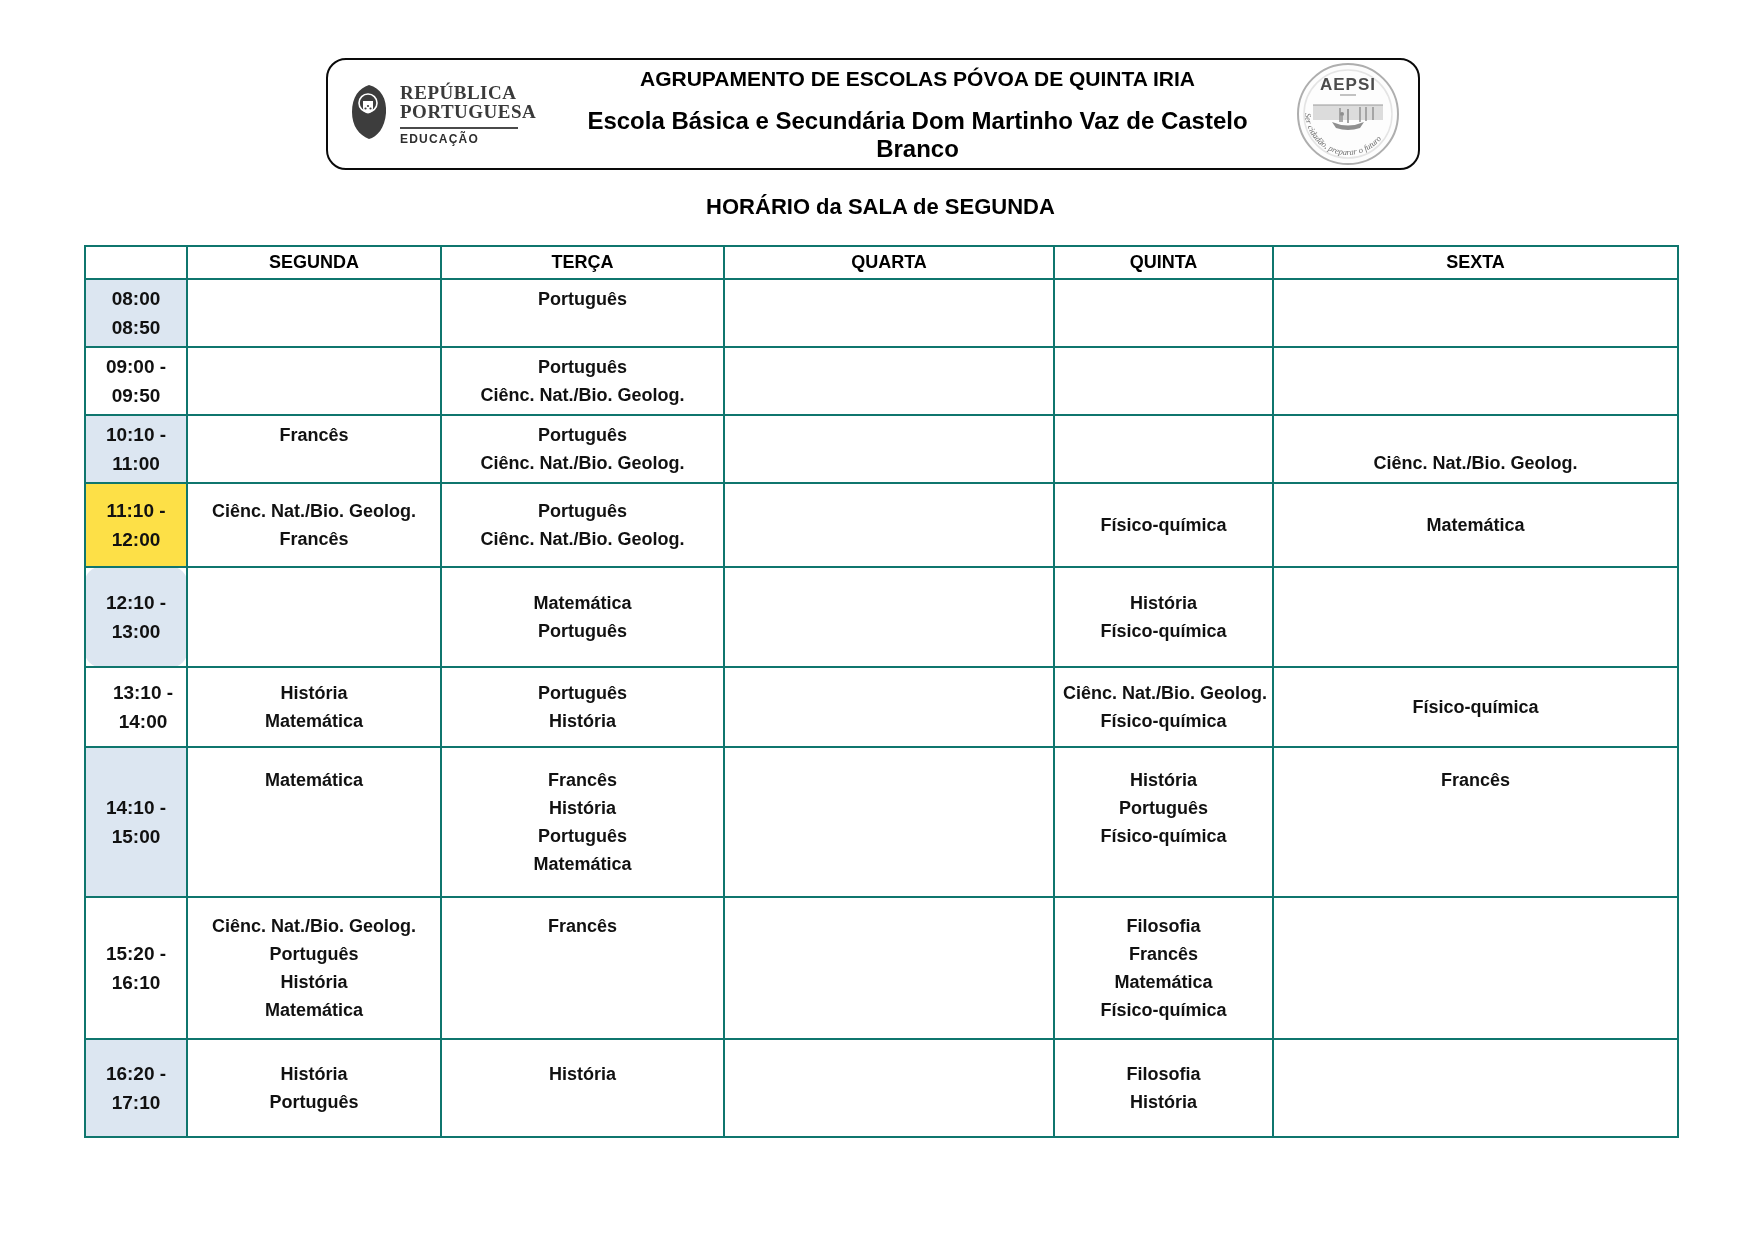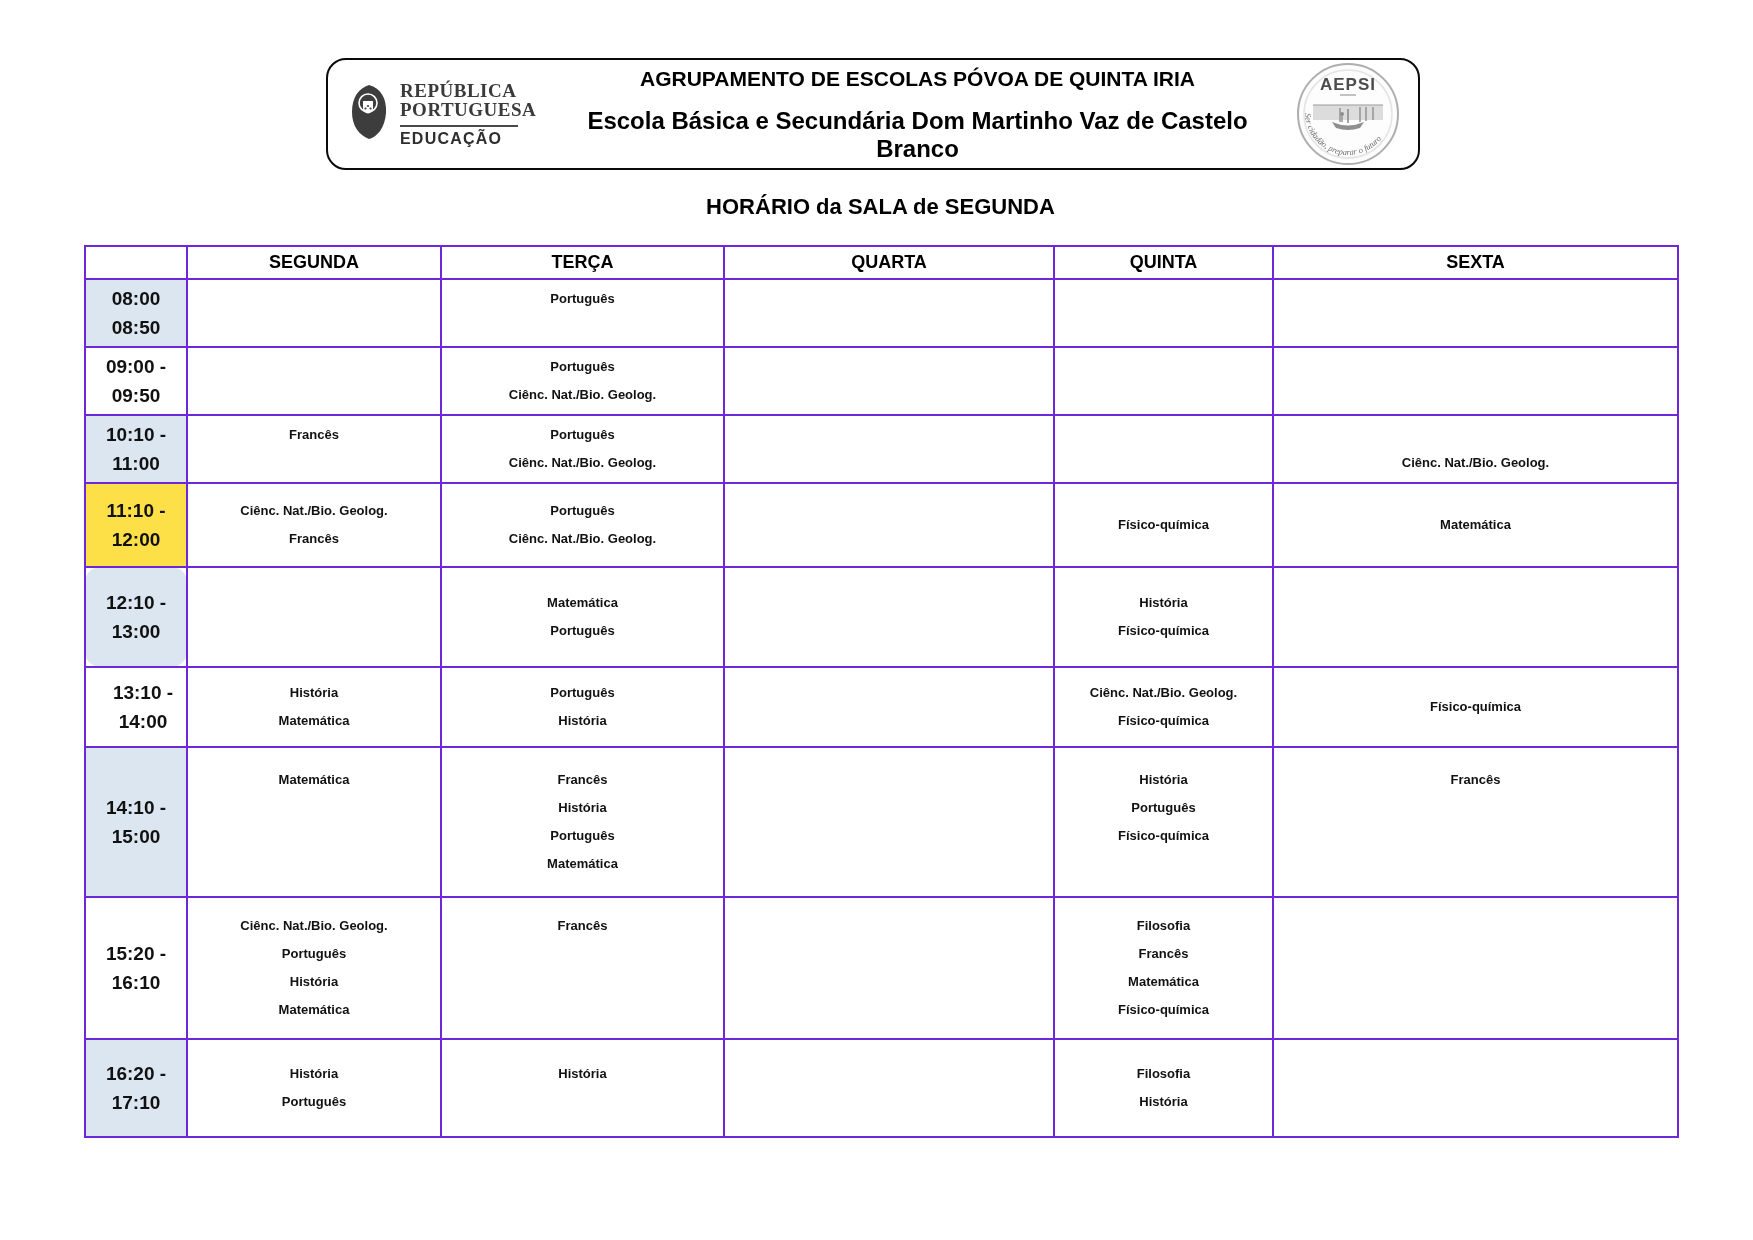--- a/index.html
+++ b/index.html
@@ -11,48 +11,48 @@
   
   .header-box{
     position:absolute;left:326px;top:58px;width:1094px;height:112px;
     border:2.5px solid #0a0a0a;border-radius:20px;background:#fff;
     display:flex;align-items:center;box-sizing:border-box;padding:0 14px 0 20px;
   }
   .gov-logo{display:flex;align-items:center;gap:10px;width:195px;flex:0 0 auto;}
   .gov-text{display:flex;flex-direction:column;line-height:1.02;}
   .gov-line{font-family:"Liberation Serif", serif;font-weight:bold;font-size:19px;color:#3a3a3a;letter-spacing:.5px;}
   .gov-rule{height:2px;background:#4a4a4a;margin:5px 0 4px 0;width:118px;border:0;}
-  .gov-edu{font-size:16px;font-weight:bold;color:#2e2e2e;letter-spacing:1.2px;}
+  .gov-edu{font-size:12px;font-weight:bold;color:#2e2e2e;letter-spacing:1.2px;}
   .org-names{flex:1 1 auto;text-align:center;padding:0 6px;}
   .org-line1{font-size:21px;font-weight:bold;color:#000;margin-top:2px;}
   .org-line2{font-size:24px;font-weight:bold;color:#000;margin-top:16px;}
   .aepsi-wrap{flex:0 0 auto;width:112px;display:flex;justify-content:center;}
   
   .page-title{
     position:absolute;left:84px;top:194px;width:1593px;text-align:center;
     font-size:22px;font-weight:bold;color:#000;
   }
   
   table.timetable{
     position:absolute;left:84px;top:245px;width:1593px;
     border-collapse:collapse;table-layout:fixed;background:#fff;
   }
   table.timetable th, table.timetable td{
-    border:2px solid #6d28d9;box-sizing:border-box;overflow:hidden;
+    border:2px solid #0f766e;box-sizing:border-box;overflow:hidden;
   }
   table.timetable th{
     height:33px;font-size:18px;font-weight:bold;text-align:center;
     color:#000;background:#fff;padding:2px 4px;
   }
   td.timecell{
     text-align:center;vertical-align:middle;font-weight:bold;font-size:19px;
     padding:4px 2px;
   }
   td.subcell{
-    text-align:center;vertical-align:middle;font-weight:bold;font-size:13px;
+    text-align:center;vertical-align:middle;font-weight:bold;font-size:18px;
     padding:4px 8px;background:#fff;
   }
   .line{min-height:28px;line-height:28px;white-space:nowrap;}
   .tline{min-height:29px;line-height:29px;}
 </style>
 </head>
 <body>
 
 <div class="header-box">
   <div class="gov-logo">

